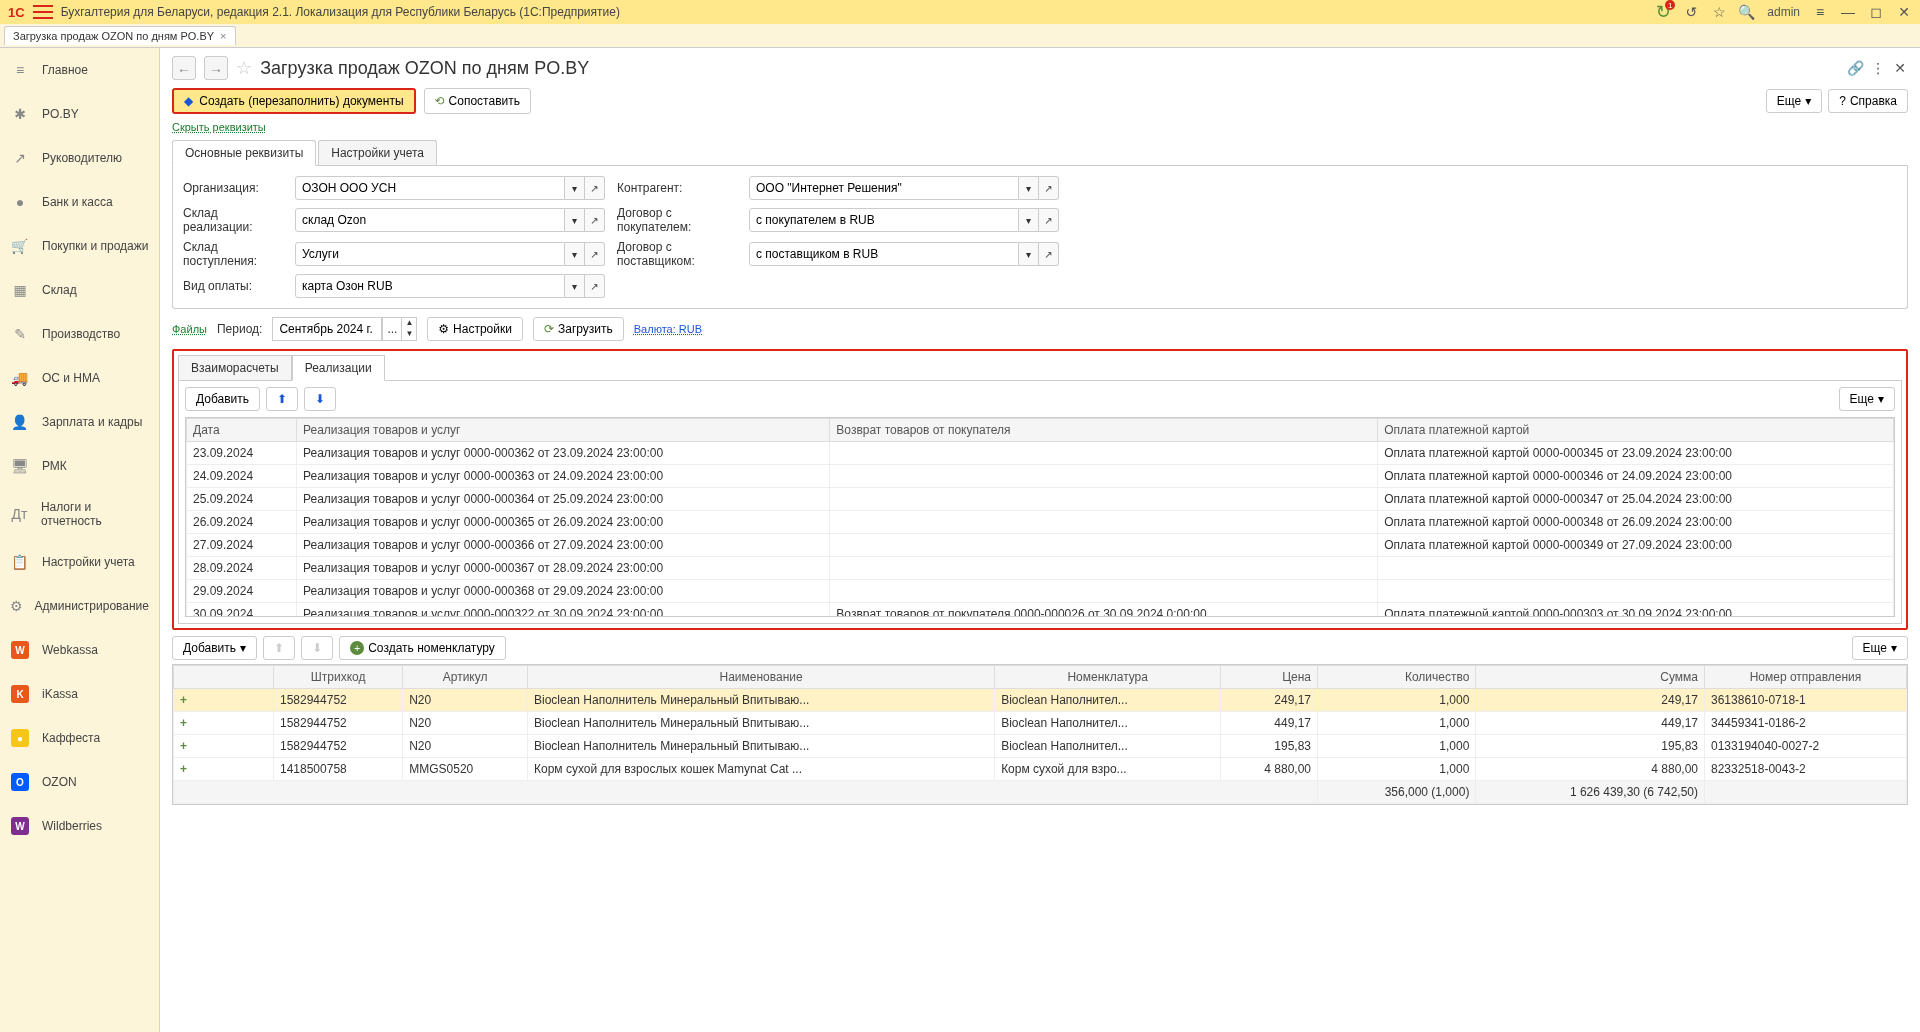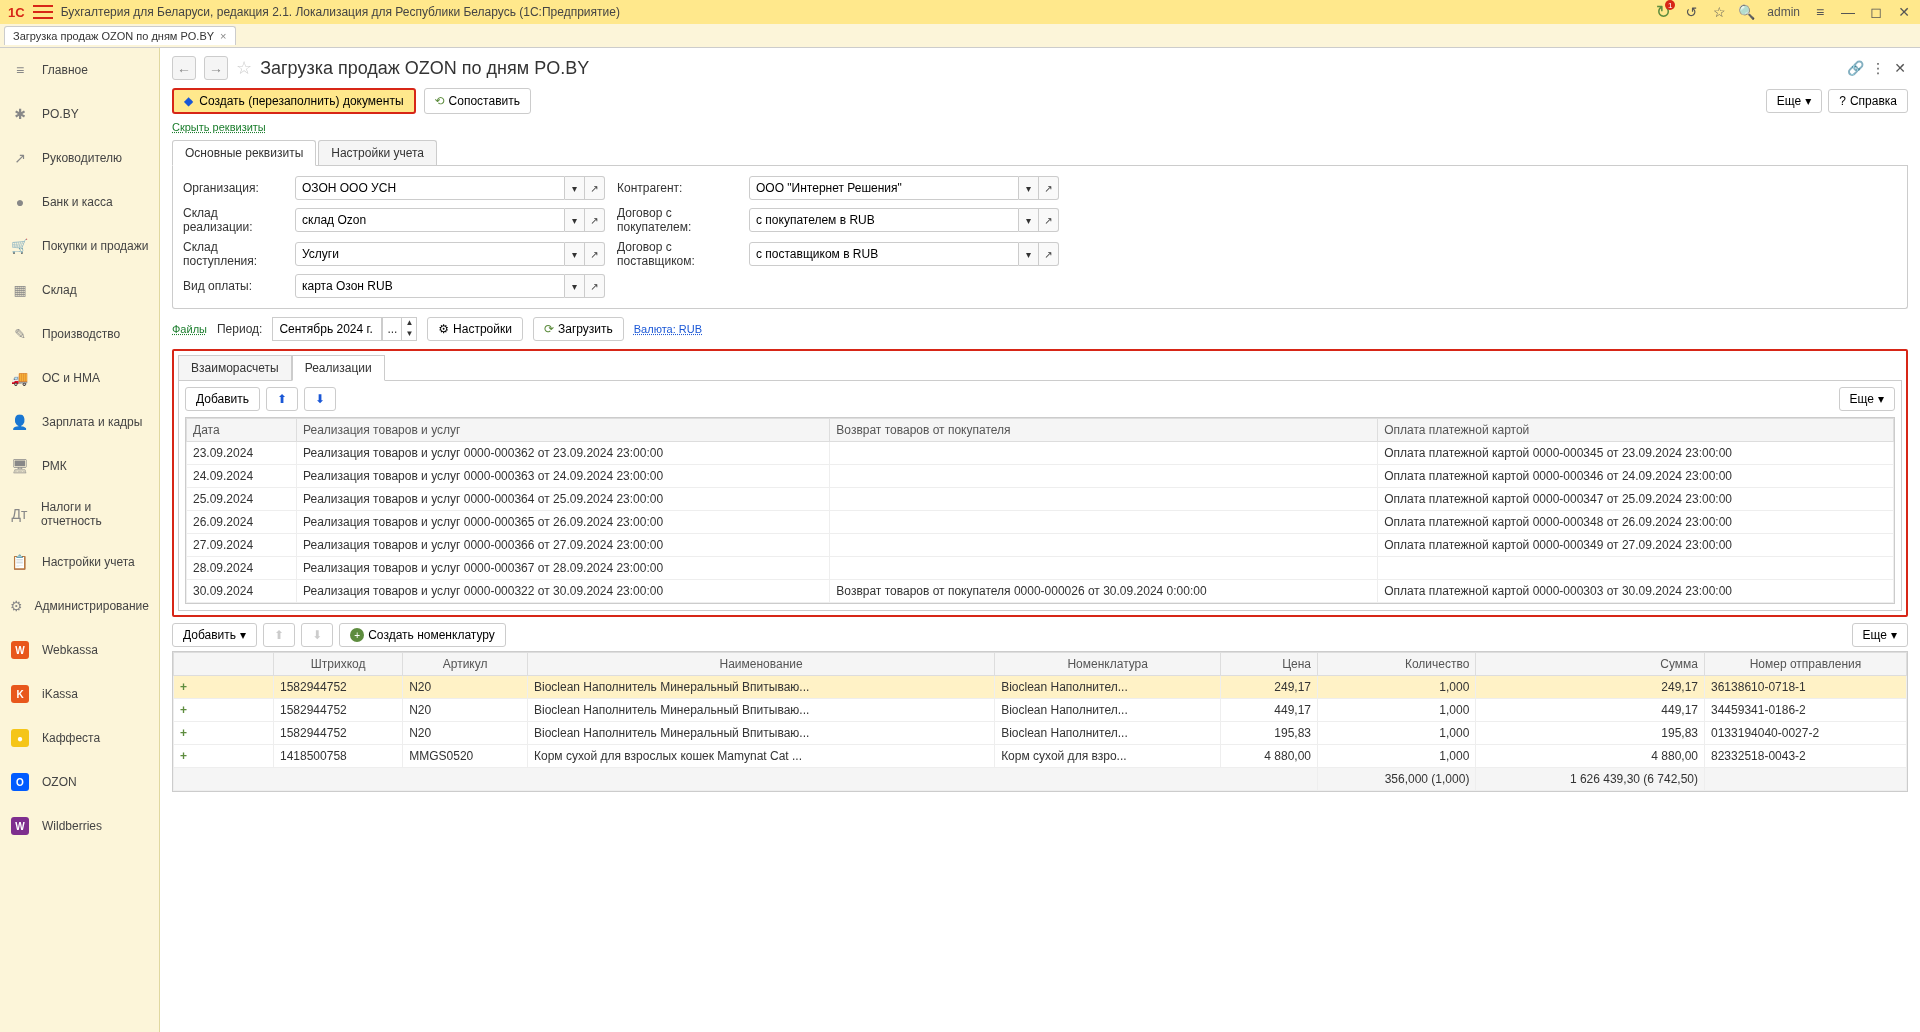--- a/index.html
+++ b/index.html
@@ -358,37 +358,43 @@
                 <tr>
                   <td>24.09.2024</td>
                   <td>Реализация товаров и услуг 0000-000363 от 24.09.2024 23:00:00</td>
                   <td></td>
                   <td>Оплата платежной картой 0000-000346 от 24.09.2024 23:00:00</td>
                 </tr>
                 <tr>
                   <td>25.09.2024</td>
                   <td>Реализация товаров и услуг 0000-000364 от 25.09.2024 23:00:00</td>
                   <td></td>
-                  <td>Оплата платежной картой 0000-000347 от 25.09.2024 23:00:00</td>
+                  <td>Оплата платежной картой 0000-000347 от 25.04.2024 23:00:00</td>
                 </tr>
                 <tr>
                   <td>26.09.2024</td>
                   <td>Реализация товаров и услуг 0000-000365 от 26.09.2024 23:00:00</td>
                   <td></td>
                   <td>Оплата платежной картой 0000-000348 от 26.09.2024 23:00:00</td>
                 </tr>
                 <tr>
                   <td>27.09.2024</td>
                   <td>Реализация товаров и услуг 0000-000366 от 27.09.2024 23:00:00</td>
                   <td></td>
                   <td>Оплата платежной картой 0000-000349 от 27.09.2024 23:00:00</td>
                 </tr>
                 <tr>
                   <td>28.09.2024</td>
                   <td>Реализация товаров и услуг 0000-000367 от 28.09.2024 23:00:00</td>
+                  <td></td>
+                  <td></td>
+                </tr>
+                <tr>
+                  <td>29.09.2024</td>
+                  <td>Реализация товаров и услуг 0000-000368 от 29.09.2024 23:00:00</td>
                   <td></td>
                   <td></td>
                 </tr>
                 <tr>
                   <td>30.09.2024</td>
                   <td>Реализация товаров и услуг 0000-000322 от 30.09.2024 23:00:00</td>
                   <td>Возврат товаров от покупателя 0000-000026 от 30.09.2024 0:00:00</td>
                   <td>Оплата платежной картой 0000-000303 от 30.09.2024 23:00:00</td>
                 </tr>
               </tbody>

